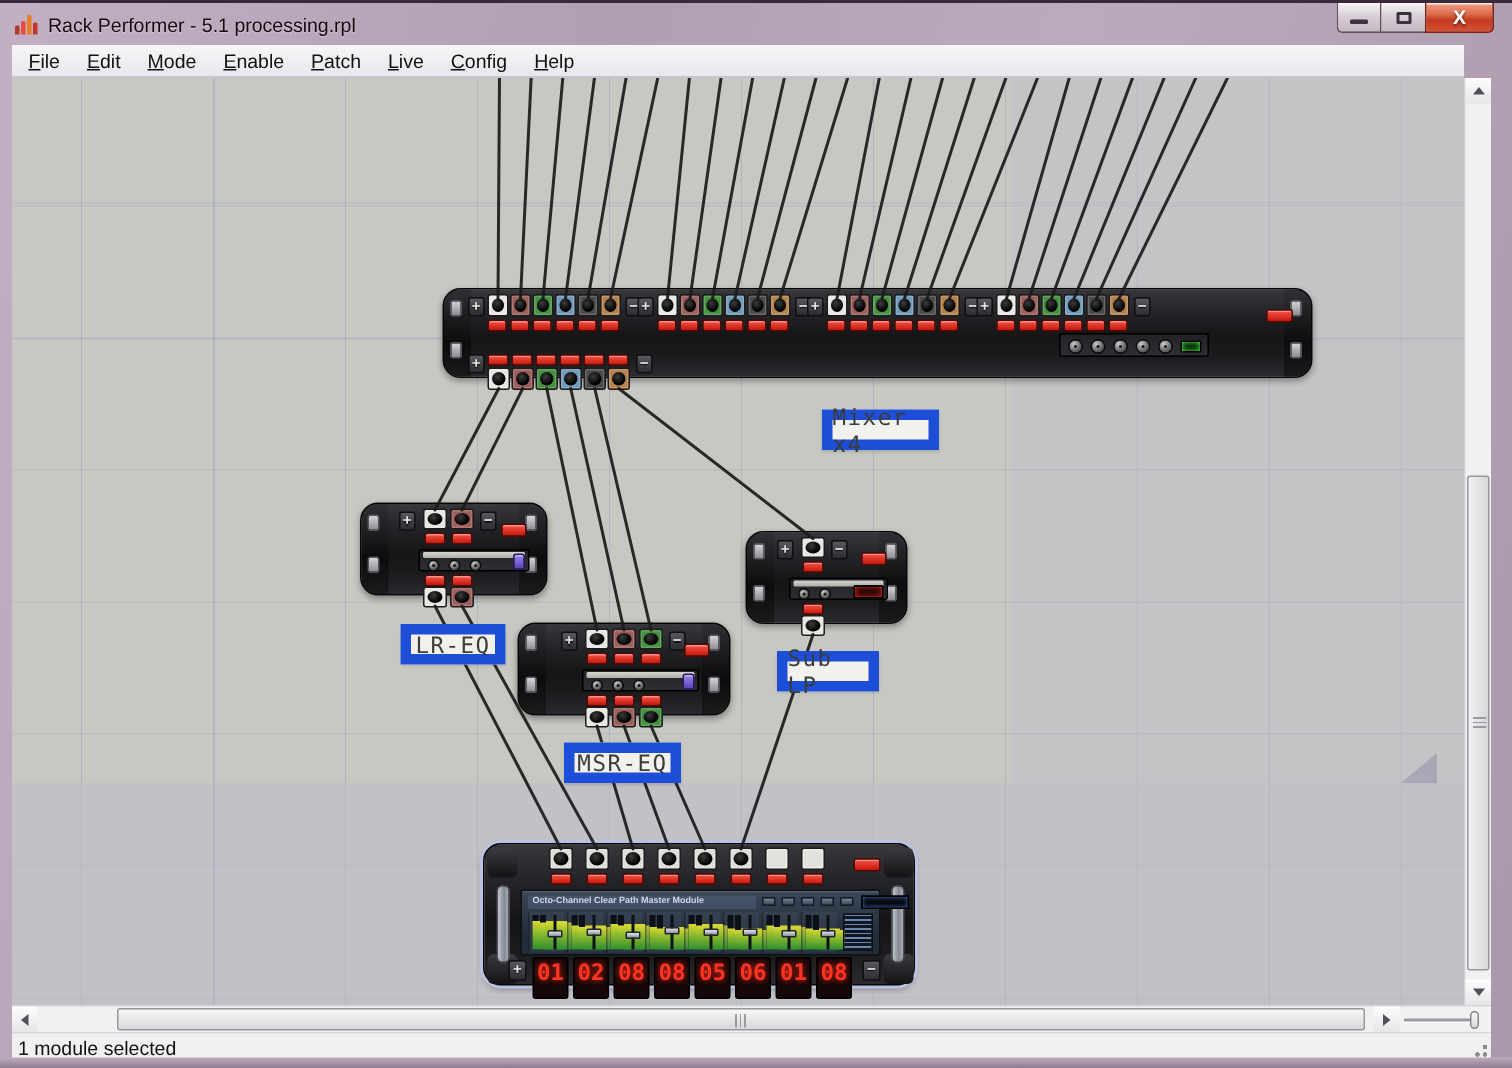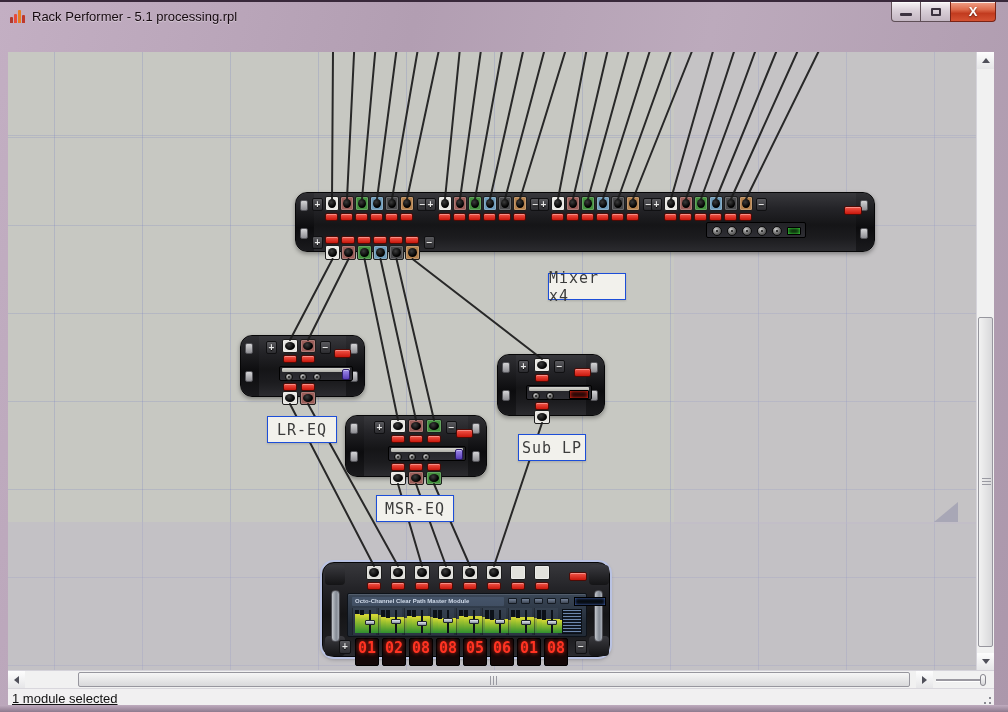--- a/index.html
+++ b/index.html
@@ -37,21 +37,21 @@
     background-position:46px 0,0 85px;}
   .tintright{position:absolute;left:666px;top:0;right:0;height:472px;background:rgba(193,184,205,.30);}
   .tintbottom{position:absolute;left:0;top:470px;right:0;bottom:0;background:rgba(189,182,202,.38);}
   .zoneband{position:absolute;left:0;top:508px;width:100%;height:82px;background:#c6cadd;
     border-top:1px solid rgba(255,255,255,.55);border-bottom:1px solid rgba(150,150,175,.5);}
   .zonetext{position:absolute;left:2px;top:16px;font-family:"DejaVu Sans Mono",monospace;font-weight:bold;
     font-size:34px;letter-spacing:7px;color:#90939e;text-shadow:0 1px 0 rgba(255,255,255,.35);}
   .curl{position:absolute;left:926px;top:450px;width:0;height:0;
     border-left:24px solid transparent;border-bottom:20px solid rgba(160,160,178,.8);}
   #cables{position:absolute;left:0;top:0;z-index:30;pointer-events:none;}
-  .modlabel{position:absolute;z-index:40;height:27px;background:#f2f1ec;border:1px solid #1d4ed8;
+  .modlabel{position:absolute;z-index:40;height:27px;background:#f2f1ec;border:7px solid #1d4ed8;
     box-shadow:0 1px 2px rgba(0,0,0,.15);display:flex;align-items:center;justify-content:center;
     font-family:"DejaVu Sans Mono",monospace;font-size:15px;color:#3c3c3c;letter-spacing:1px;}
   #lbl-mixer{left:540px;top:221px;width:78px;}
   #lbl-lreq{left:259px;top:364px;width:70px;}
   #lbl-msreq{left:368px;top:443px;width:78px;}
   #lbl-sublp{left:510px;top:382px;width:68px;}
   
   .mod{position:absolute;z-index:20;border-radius:12px;border:1px solid #060607;
     background:linear-gradient(#38383c,#232327 28%,#151517 55%,#1c1c1f 78%,#2b2b2f);
     box-shadow:0 2px 4px rgba(0,0,0,.35);}
@@ -127,21 +127,21 @@
   .hthumb{position:absolute;left:70px;top:1px;width:832px;height:15px;border:1px solid #97969e;border-radius:2px;
     background:linear-gradient(#f6f6f6,#d9d9db);}
   .hgrip{position:absolute;top:3px;left:50%;width:8px;height:9px;margin-left:-4px;
     background:repeating-linear-gradient(to right,#9a9aa2 0 1px,transparent 1px 3px);}
   .zslider{position:absolute;right:6px;top:0;width:52px;height:17px;}
   .zgroove{position:absolute;left:0;right:8px;top:8px;height:2px;background:#9a98a0;box-shadow:0 1px 0 #fff;}
   .zthumb{position:absolute;right:2px;top:3px;width:6px;height:12px;border:1px solid #86858d;border-radius:3px;
     background:linear-gradient(#fbfbfb,#d8d8da);}
   .statusbar{position:absolute;left:8px;top:686px;width:986px;height:19px;background:#f1f0f1;
     border-top:1px solid #d9d7dd;font-size:13px;color:#111;}
-  .statusbar span{position:absolute;left:4px;top:2px;text-decoration:underline;}
+  .statusbar span{position:absolute;left:4px;top:2px;}
   .grip{position:absolute;right:2px;bottom:2px;width:13px;height:13px;
     background:radial-gradient(circle 1.5px at 11px 11px,#8a8a92 99%,transparent),
                radial-gradient(circle 1.5px at 11px 6px,#8a8a92 99%,transparent),
                radial-gradient(circle 1.5px at 6px 11px,#8a8a92 99%,transparent);}
   .botborder{position:absolute;left:0;bottom:0;width:100%;height:7px;
     background:linear-gradient(#bfacbf,#8e7a8e);}
 </style>
 </head>
 <body>
 
@@ -160,20 +160,30 @@
         </div>
       <div class="wbtn max">
           <span class="gl-max"></span>
         </div>
       <div class="wbtn close">
           <span class="gl-close">X</span>
         </div>
     </div>
   </div>
 
+  <div class="menubar" id="menubar">
+      <div class="menuitem"><u>F</u>ile</div>
+      <div class="menuitem"><u>E</u>dit</div>
+      <div class="menuitem"><u>M</u>ode</div>
+      <div class="menuitem"><u>E</u>nable</div>
+      <div class="menuitem"><u>P</u>atch</div>
+      <div class="menuitem"><u>L</u>ive</div>
+      <div class="menuitem"><u>C</u>onfig</div>
+      <div class="menuitem"><u>H</u>elp</div>
+    </div>
 
   <div class="canvas" id="canvas">
     <div class="gridlayer"></div>
     <div class="tintright"></div>
     <div class="tintbottom"></div>
     <div class="curl"></div>
     <svg id="cables" width="968" height="618">
         <line x1="325" y1="0" x2="324" y2="147" stroke="#1b1b1b" stroke-width="2" stroke-linecap="round" opacity="0.92"></line>
         <line x1="346.1" y1="0" x2="339" y2="147" stroke="#1b1b1b" stroke-width="2" stroke-linecap="round" opacity="0.92"></line>
         <line x1="367.2" y1="0" x2="354" y2="147" stroke="#1b1b1b" stroke-width="2" stroke-linecap="round" opacity="0.92"></line>

